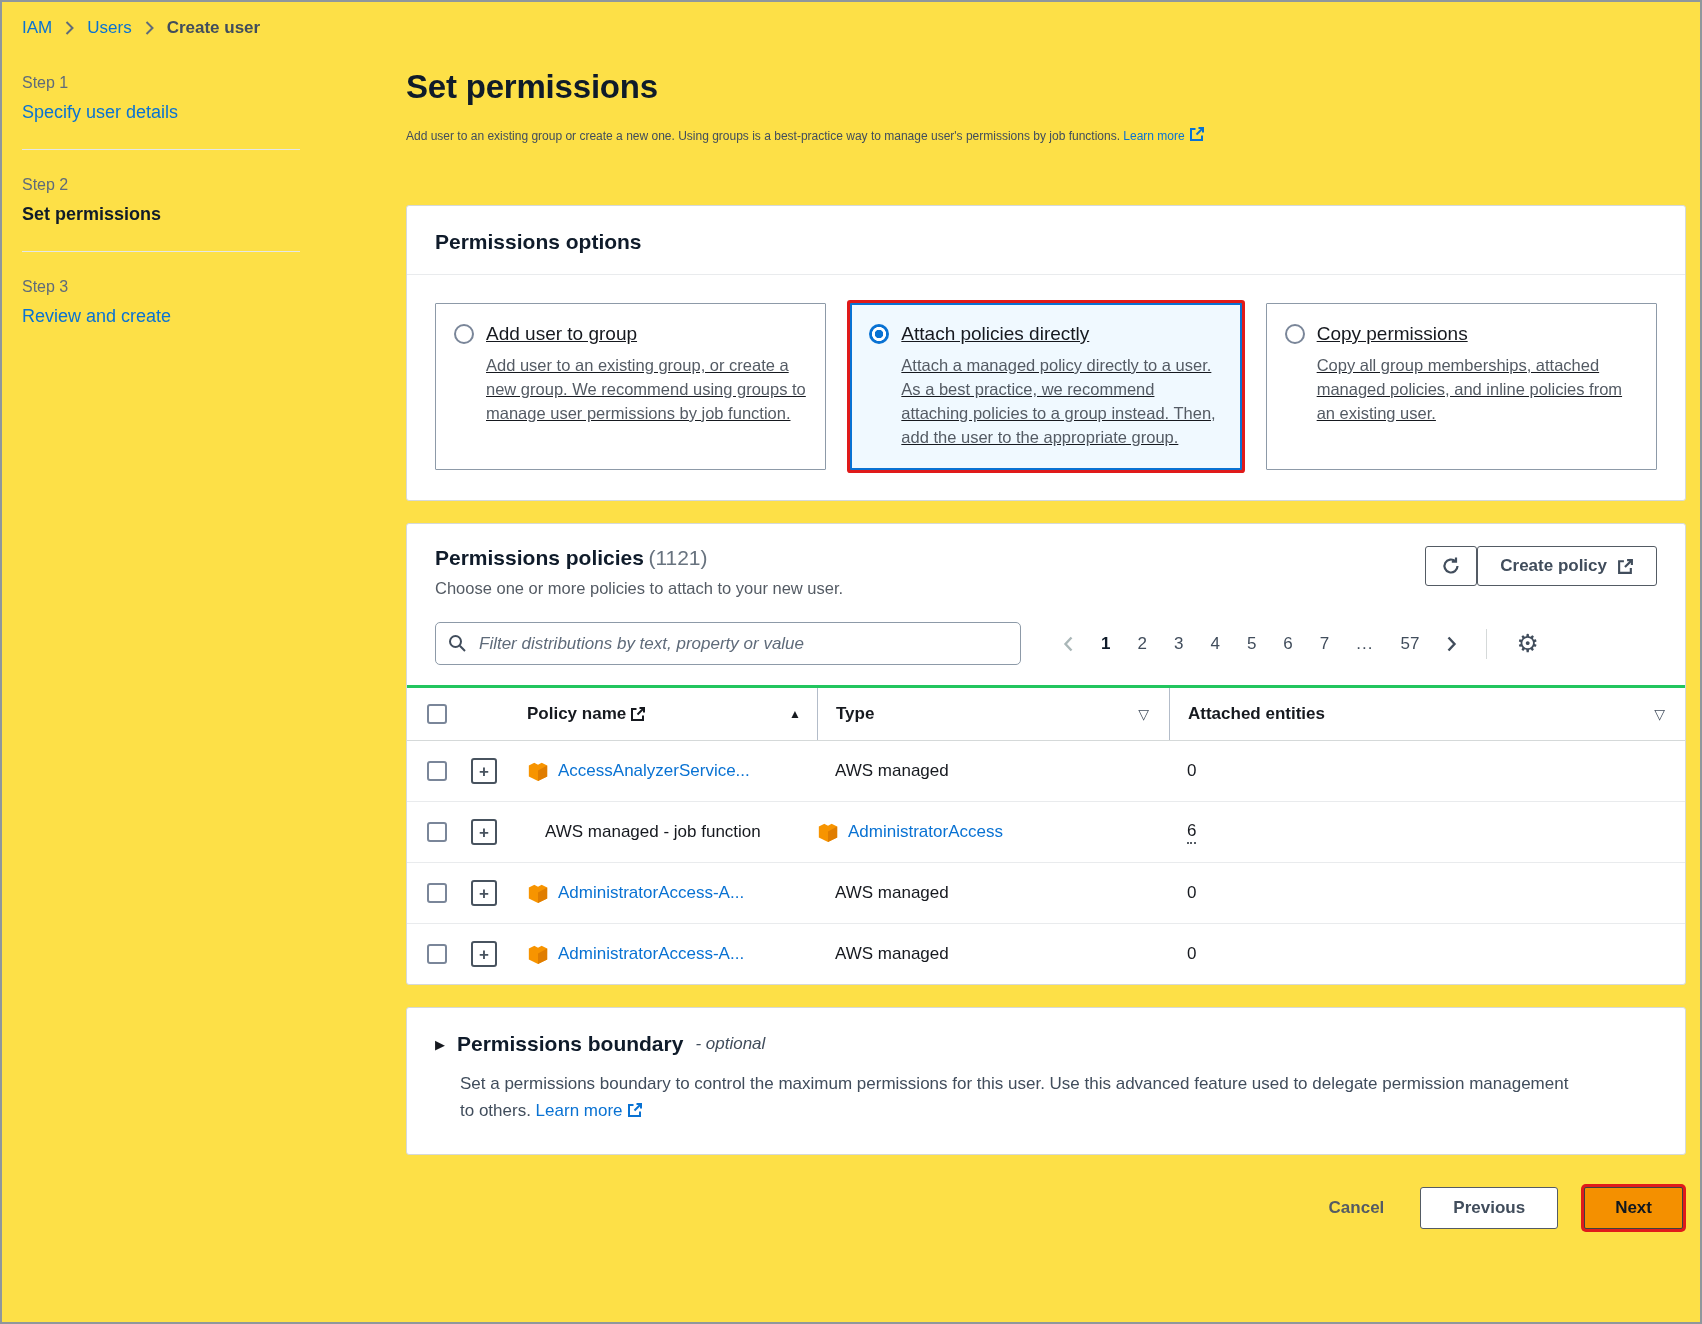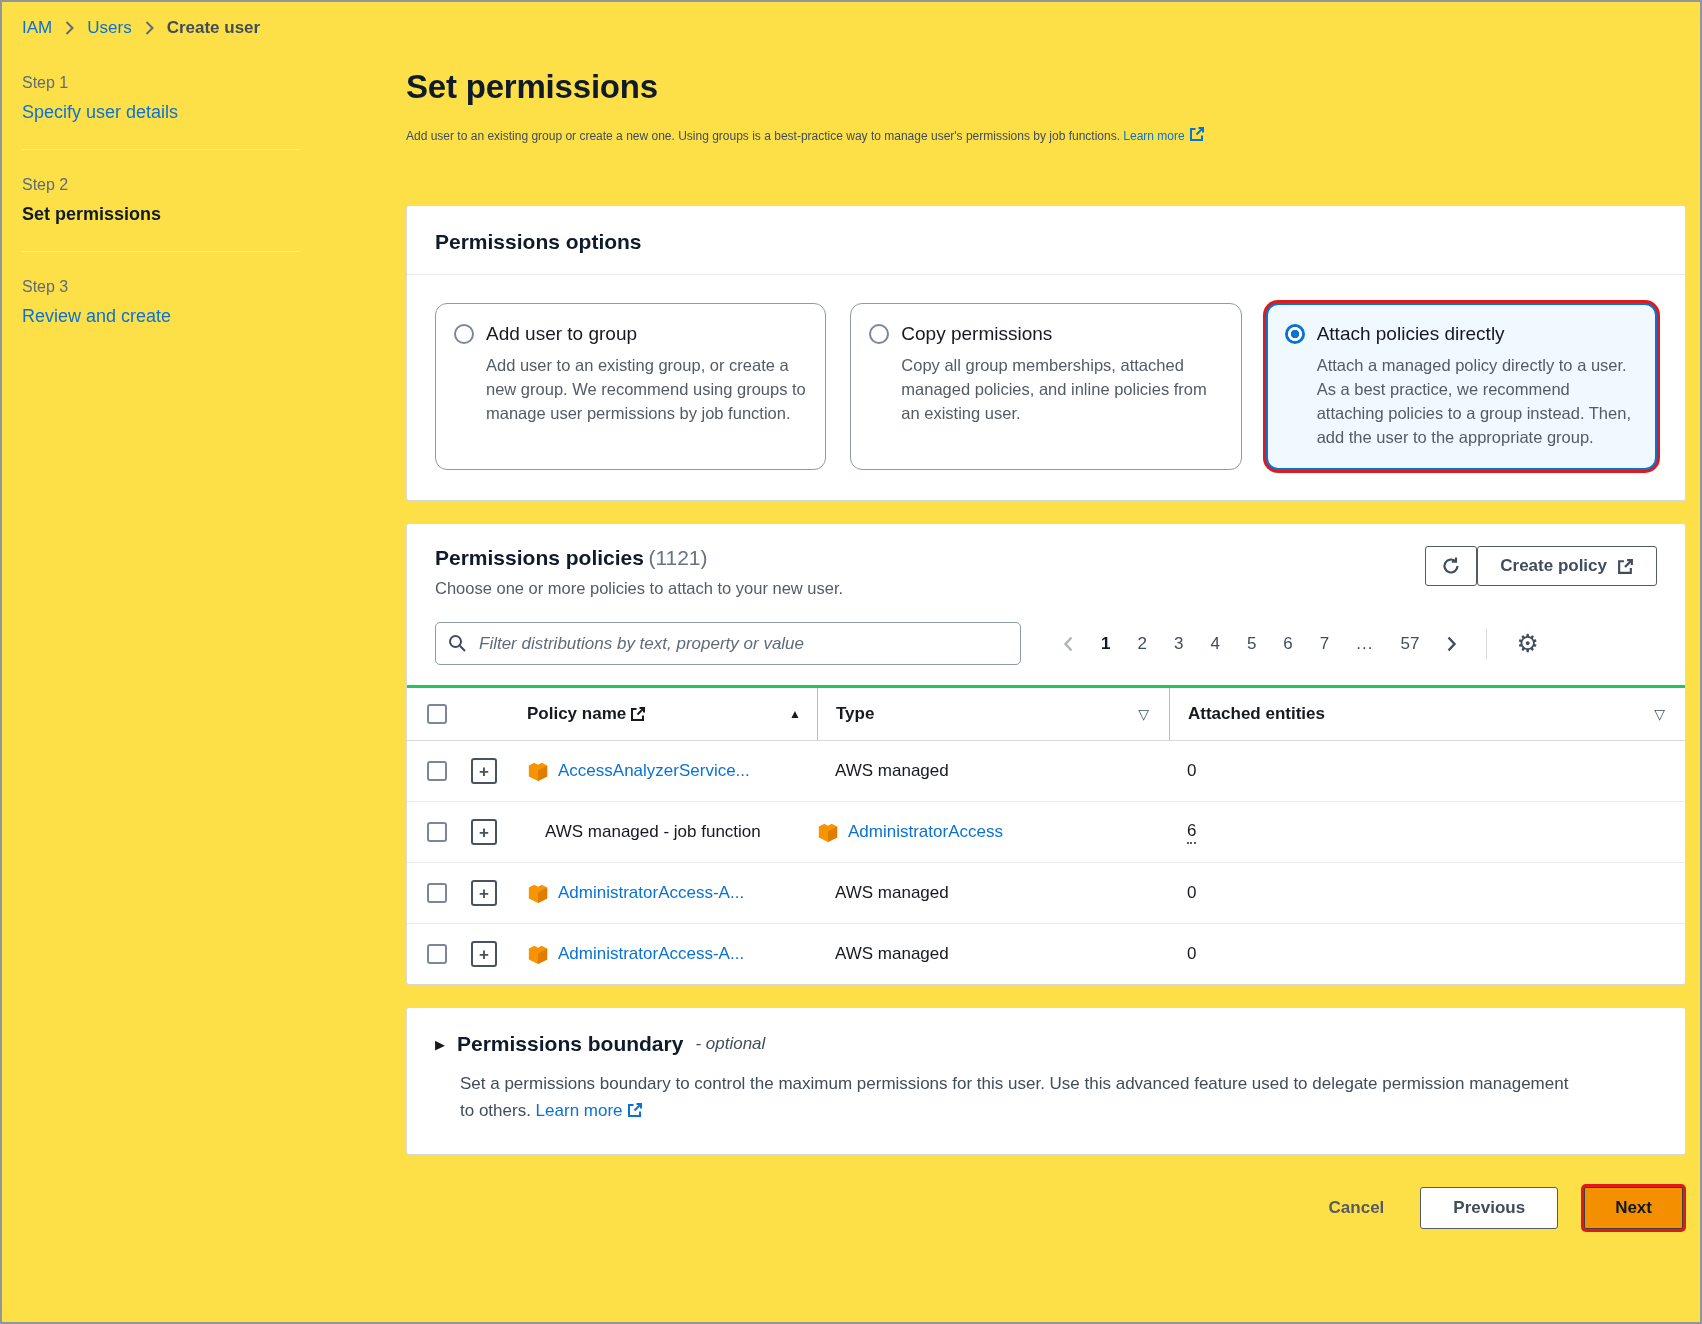--- a/index.html
+++ b/index.html
@@ -39,22 +39,22 @@
 
   
   .panel { background:#fff; border:1px solid #d5d9d9; border-radius:3px; margin-top:54px; }
   .panel + .panel, .panel.tight { margin-top:22px; }
   .panel-header { padding:24px 28px 20px; border-bottom:1px solid #e9ebed; }
   .panel-title { font-size:21px; font-weight:700; color:#0f1b2a; }
 
   
   .cards { display:flex; gap:24px; padding:28px 28px 30px; }
   .card {
-    flex:1 1 0; border:1px solid #8d9aa8; border-radius:12px;
-    padding:19px 18px 20px; background:#fff; cursor:pointer;
+    flex:1 1 0; border:1px solid #8d9aa8; border-radius:1px;
+    padding:19px 18px 20px; background:#fff; cursor:pointer;text-decoration:underline;
   }
   .card.selected {
     border:2px solid #0972d3; background:#f0f9ff;
     box-shadow:0 0 0 3px #e01a1a; 
     padding:18px 17px 19px;
   }
   .card-head { display:flex; align-items:center; gap:12px; }
   .radio { width:20px; height:20px; border-radius:50%; border:2px solid #7a8699; background:#fff; flex:none; }
   .radio.on {
     border:none;
@@ -197,34 +197,34 @@
         <div class="cards">
 
           <div class="card">
             <div class="card-head">
               <span class="radio"></span>
               <span class="card-title">Add user to group</span>
             </div>
             <div class="card-desc">Add user to an existing group, or create a new group. We recommend using groups to manage user permissions by job function.</div>
           </div>
 
+          <div class="card selected">
+            <div class="card-head">
+              <span class="radio on"></span>
+              <span class="card-title">Attach policies directly</span>
+            </div>
+            <div class="card-desc">Attach a managed policy directly to a user. As a best practice, we recommend attaching policies to a group instead. Then, add the user to the appropriate group.</div>
+          </div>
+
           <div class="card">
             <div class="card-head">
               <span class="radio"></span>
               <span class="card-title">Copy permissions</span>
             </div>
             <div class="card-desc">Copy all group memberships, attached managed policies, and inline policies from an existing user.</div>
-          </div>
-
-          <div class="card selected">
-            <div class="card-head">
-              <span class="radio on"></span>
-              <span class="card-title">Attach policies directly</span>
-            </div>
-            <div class="card-desc">Attach a managed policy directly to a user. As a best practice, we recommend attaching policies to a group instead. Then, add the user to the appropriate group.</div>
           </div>
 
         </div>
       </div>
 
       <div class="panel tight">
         <div class="pol-header">
           <div>
             <span class="panel-title">Permissions policies</span>
             <span class="panel-title pol-count">(1121)</span>

